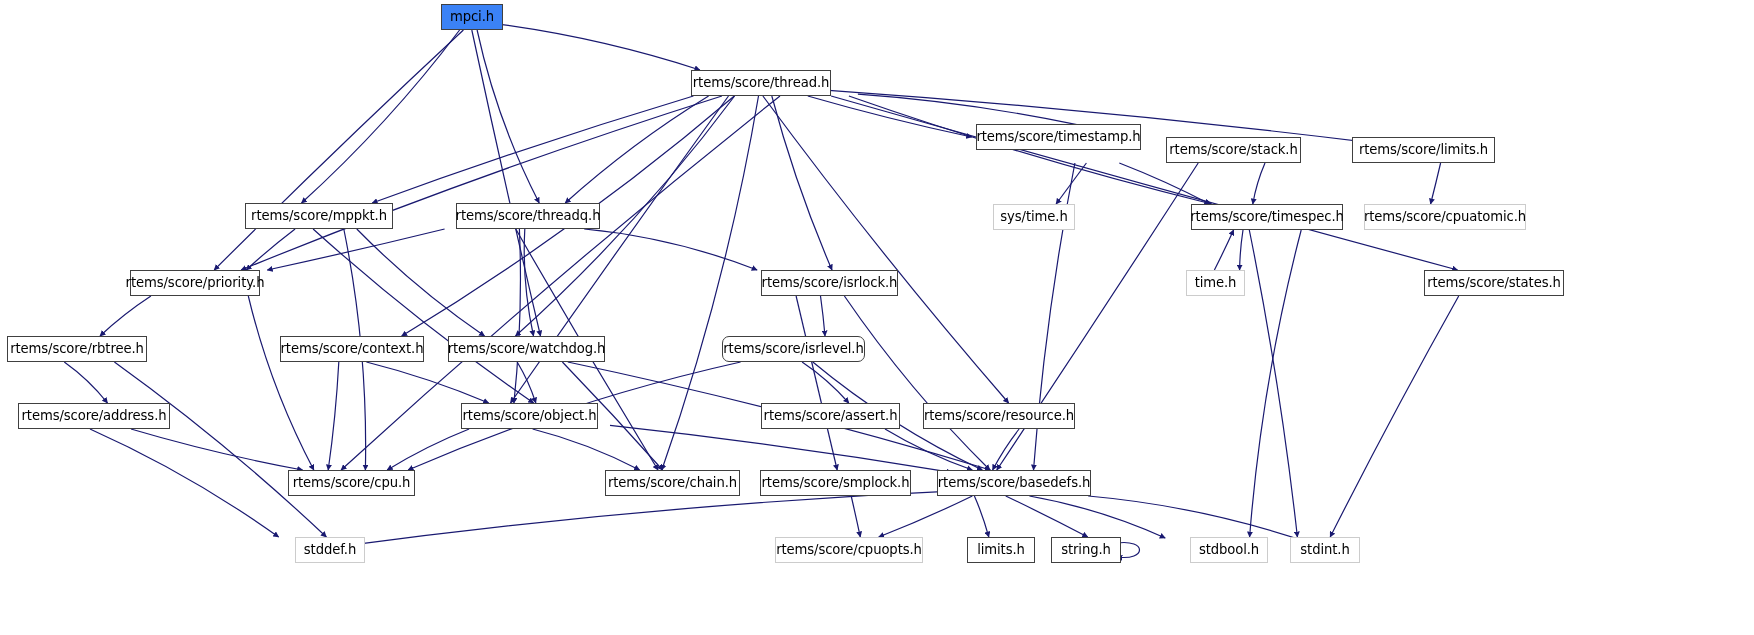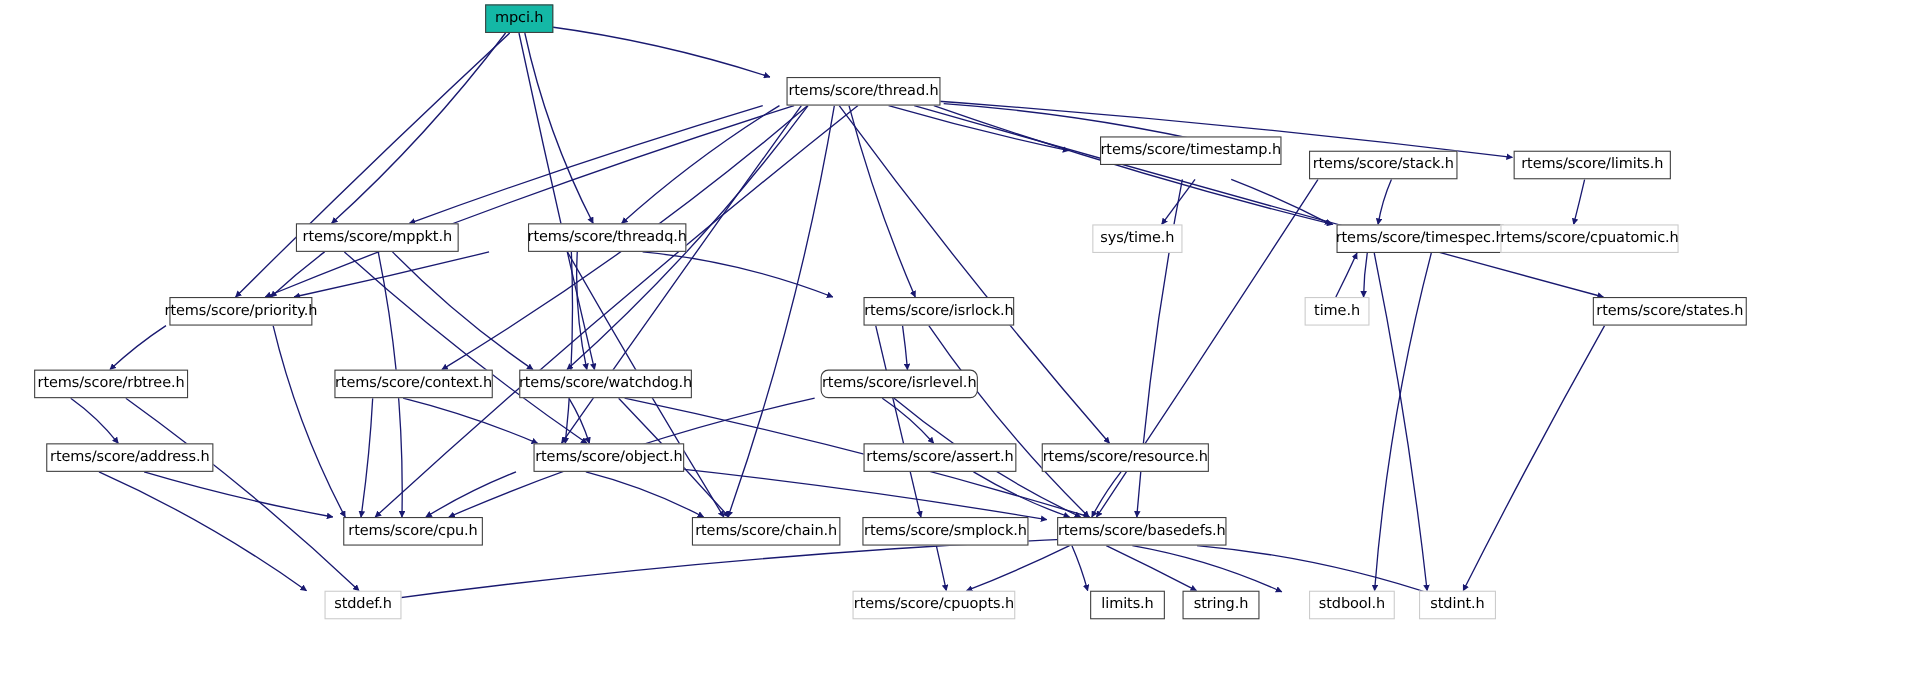--- a/index.html
+++ b/index.html
@@ -14,22 +14,22 @@
     justify-content:center;
     height:26px;
     background:#ffffff;
     border:1px solid #7f7f7f;
     font-size:13.2px;
     color:#000000;
     white-space:nowrap;
     line-height:1;
     letter-spacing:-0.1px;
   }
-  .node.solid{border:1px solid #404040;margin-left:24px;}
-  .node.root{background:#14b8a6;border:1px solid #404040;}
+  .node.solid{border:1px solid #404040;}
+  .node.root{background:#3b82f6;border:1px solid #404040;}
   .node.ext{border:1px solid #cccccc;}
   .node span{pointer-events:none;}
 </style>
 </head>
 <body>
 
 <div id="graph">
   <svg id="edges" xmlns="http://www.w3.org/2000/svg">
     <defs>
       <marker id="arrow" viewBox="0 0 10 10" refX="9" refY="5" markerWidth="5" markerHeight="5" orient="auto-start-reverse">

